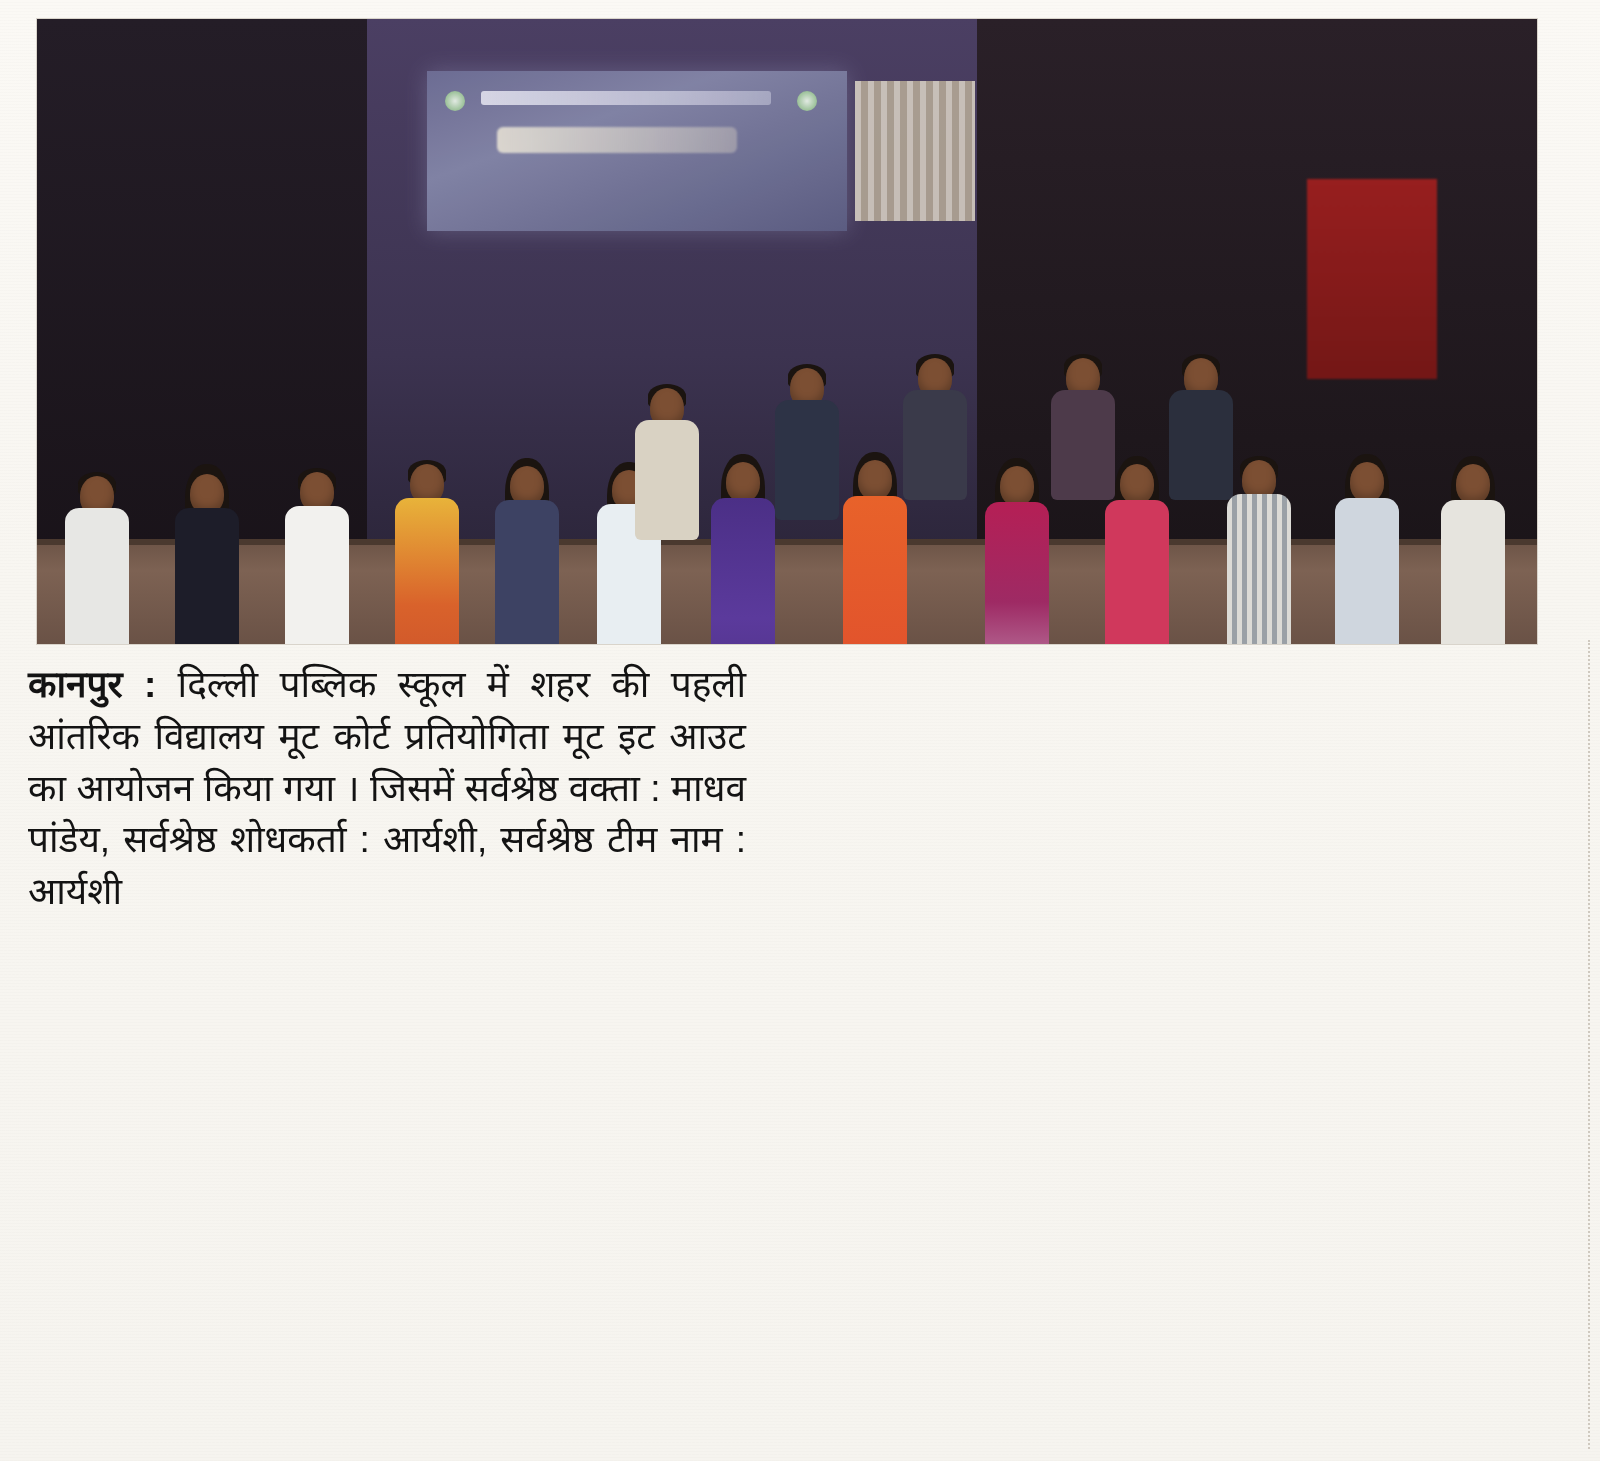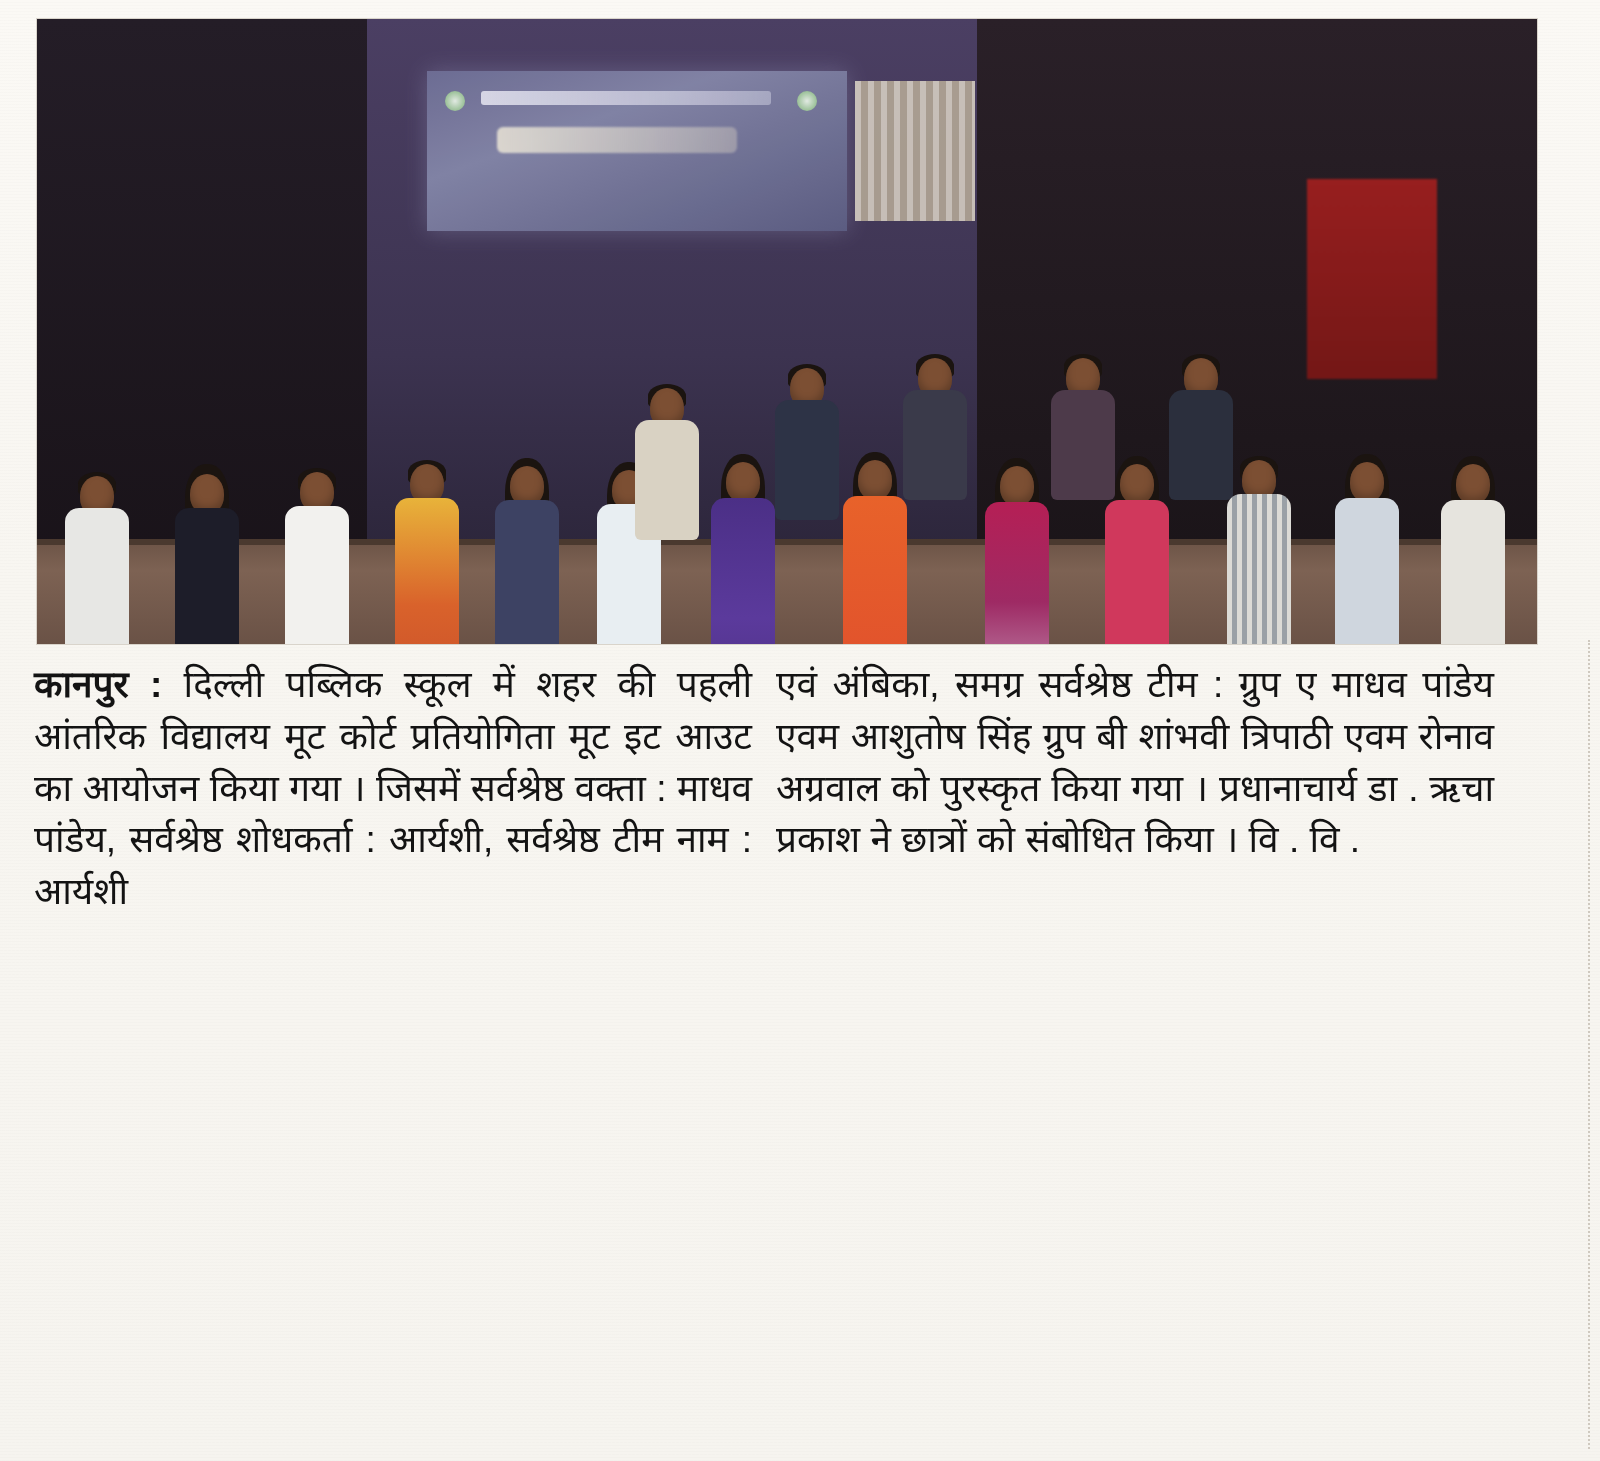--- a/index.html
+++ b/index.html
@@ -146,22 +146,22 @@
     font-weight: 700;
     font-size: 70px;
     line-height: 1.06;
     color: #0d0d0d;
     letter-spacing: -0.5px;
     white-space: nowrap;
   }
 
   .columns {
     display: flex;
-    gap: 24px;
-    margin: 14px 0 0 6px;
+    gap: 40px;
+    margin: 14px 0 0 0;
   }
   .col {
     width: 718px;
     font-family: "Liberation Sans", sans-serif;
     font-size: 37px;
     line-height: 1.40;
     color: #131313;
     text-align: justify;
     text-justify: inter-word;
   }
@@ -307,19 +307,16 @@
     </div>
   </div>
 
 
 
   <div class="columns">
     <div class="col">
       <span class="city">कानपुर :</span>
       <span>दिल्ली पब्लिक स्कूल में शहर की पहली आंतरिक विद्यालय मूट कोर्ट प्रतियोगिता मूट इट आउट का आयोजन किया गया । जिसमें सर्वश्रेष्ठ वक्ता : माधव पांडेय, सर्वश्रेष्ठ शोधकर्ता : आर्यशी, सर्वश्रेष्ठ टीम नाम : आर्यशी</span>
     </div>
-    <div class="col">
-      <span>एवं अंबिका, समग्र सर्वश्रेष्ठ टीम : ग्रुप ए माधव पांडेय एवम आशुतोष सिंह ग्रुप बी शांभवी त्रिपाठी एवम रोनाव अग्रवाल को पुरस्कृत किया गया । प्रधानाचार्य डा . ऋचा प्रकाश ने छात्रों को संबोधित किया । वि . वि .</span>
-    </div>
   </div>
 
   <div class="rule-right"></div>
 </div>
 
 </body></html>

